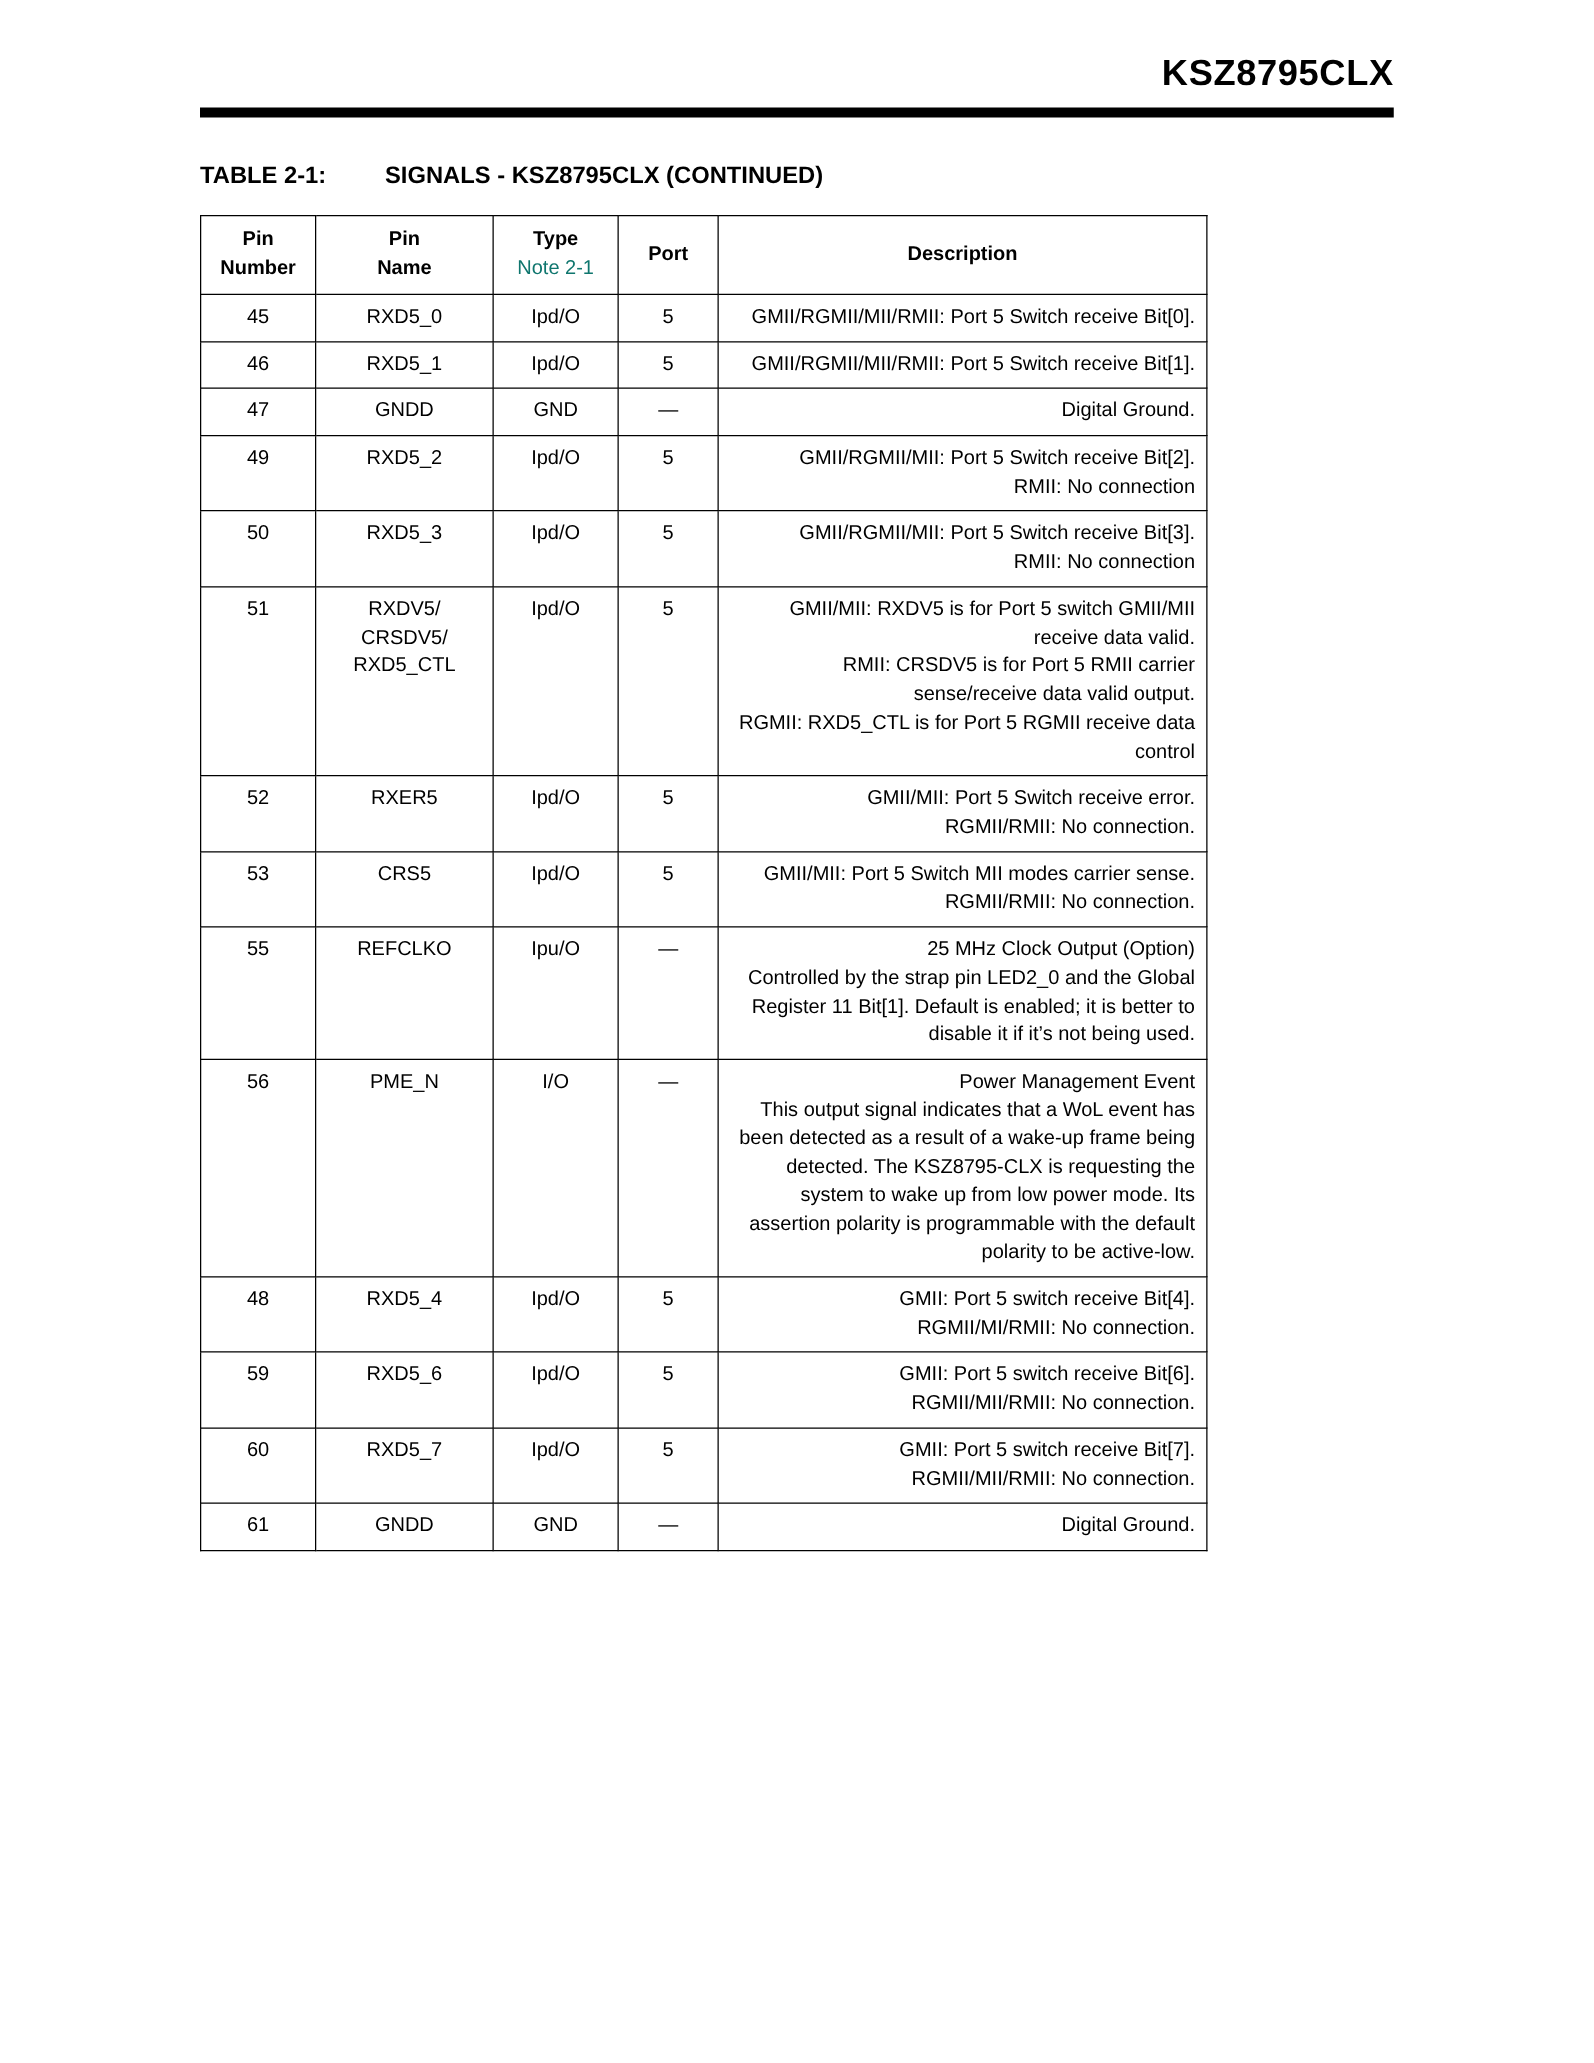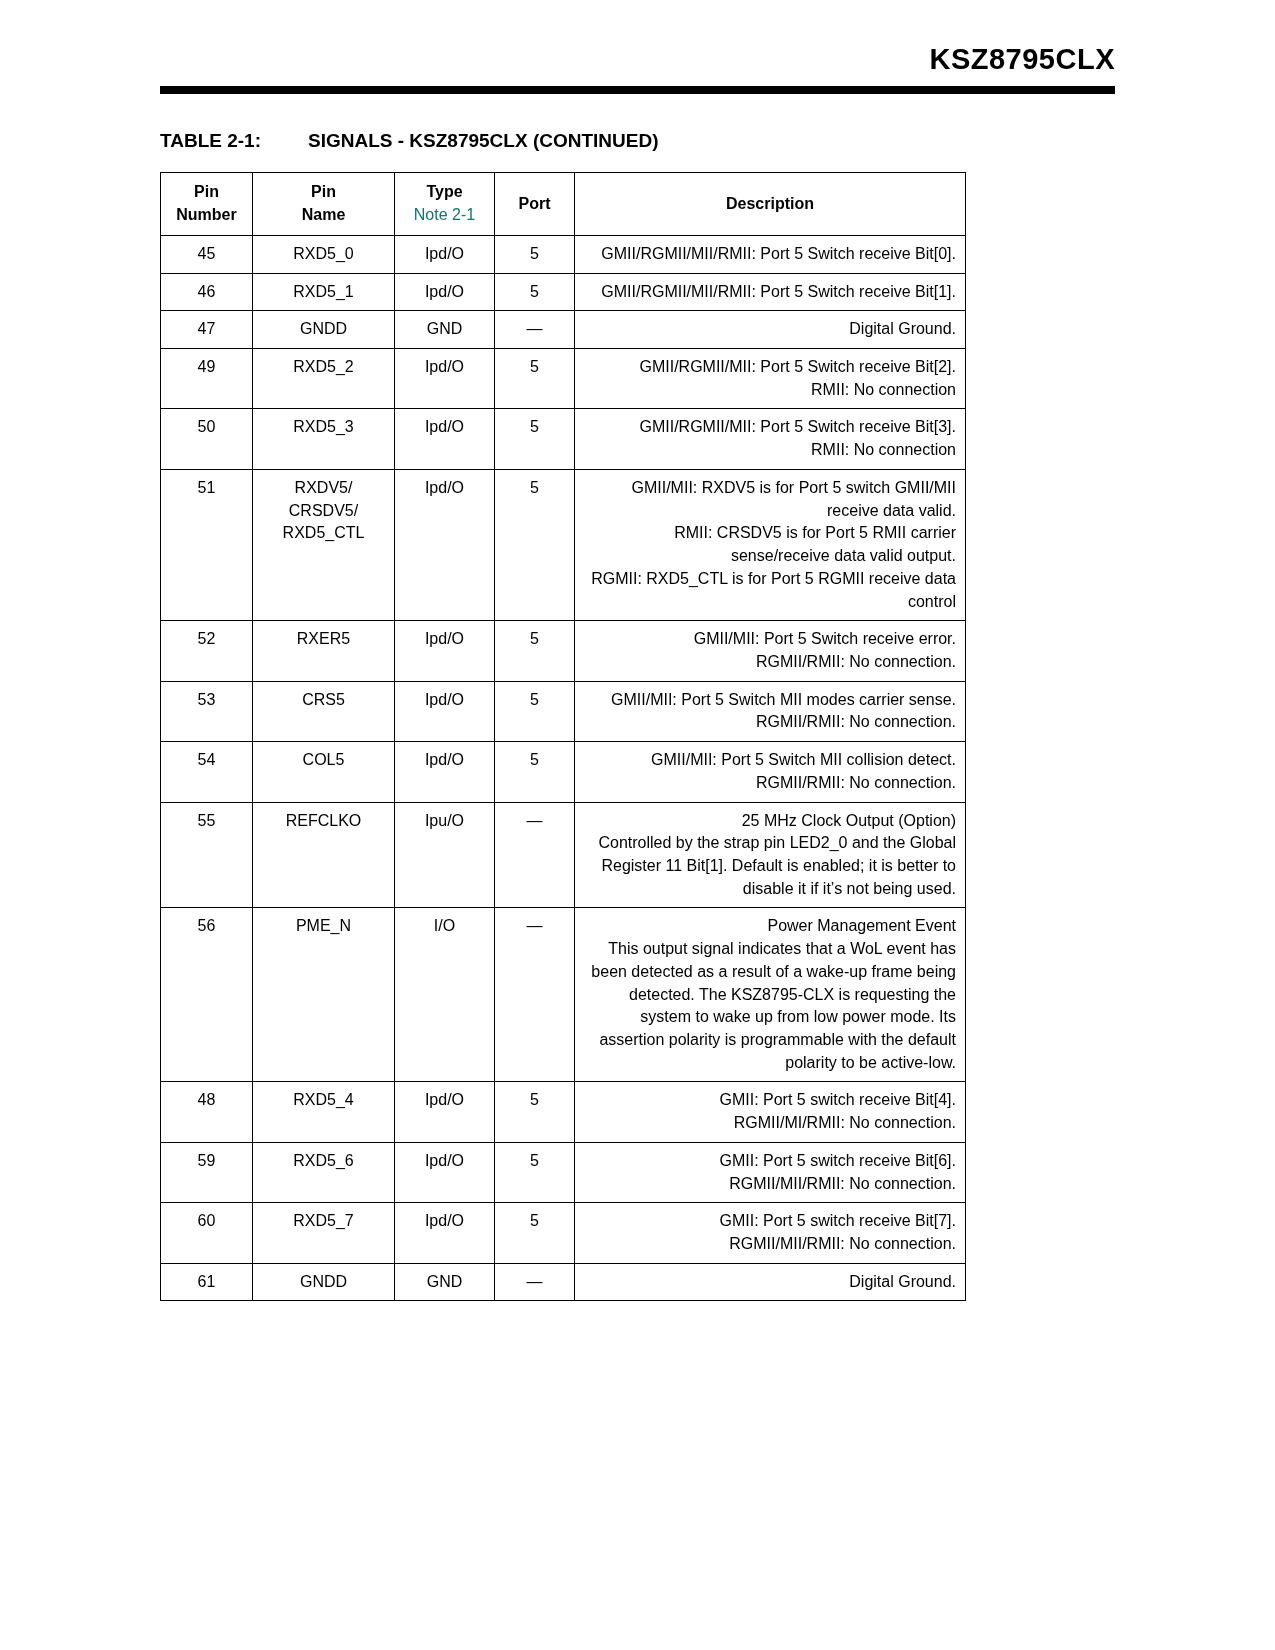--- a/index.html
+++ b/index.html
@@ -258,38 +258,20 @@
             <td class="c-port">
               <div>5</div>
             </td>
             <td class="c-desc">
               <div>GMII/MII: Port 5 Switch MII modes carrier sense.</div>
               <div>RGMII/RMII: No connection.</div>
             </td>
           </tr>
           <tr>
             <td class="c-num">
-              <div>54</div>
-            </td>
-            <td class="c-name">
-              <div>COL5</div>
-            </td>
-            <td class="c-type">
-              <div>Ipd/O</div>
-            </td>
-            <td class="c-port">
-              <div>5</div>
-            </td>
-            <td class="c-desc">
-              <div>GMII/MII: Port 5 Switch MII collision detect.</div>
-              <div>RGMII/RMII: No connection.</div>
-            </td>
-          </tr>
-          <tr>
-            <td class="c-num">
               <div>55</div>
             </td>
             <td class="c-name">
               <div>REFCLKO</div>
             </td>
             <td class="c-type">
               <div>Ipu/O</div>
             </td>
             <td class="c-port">
               <div>—</div>

